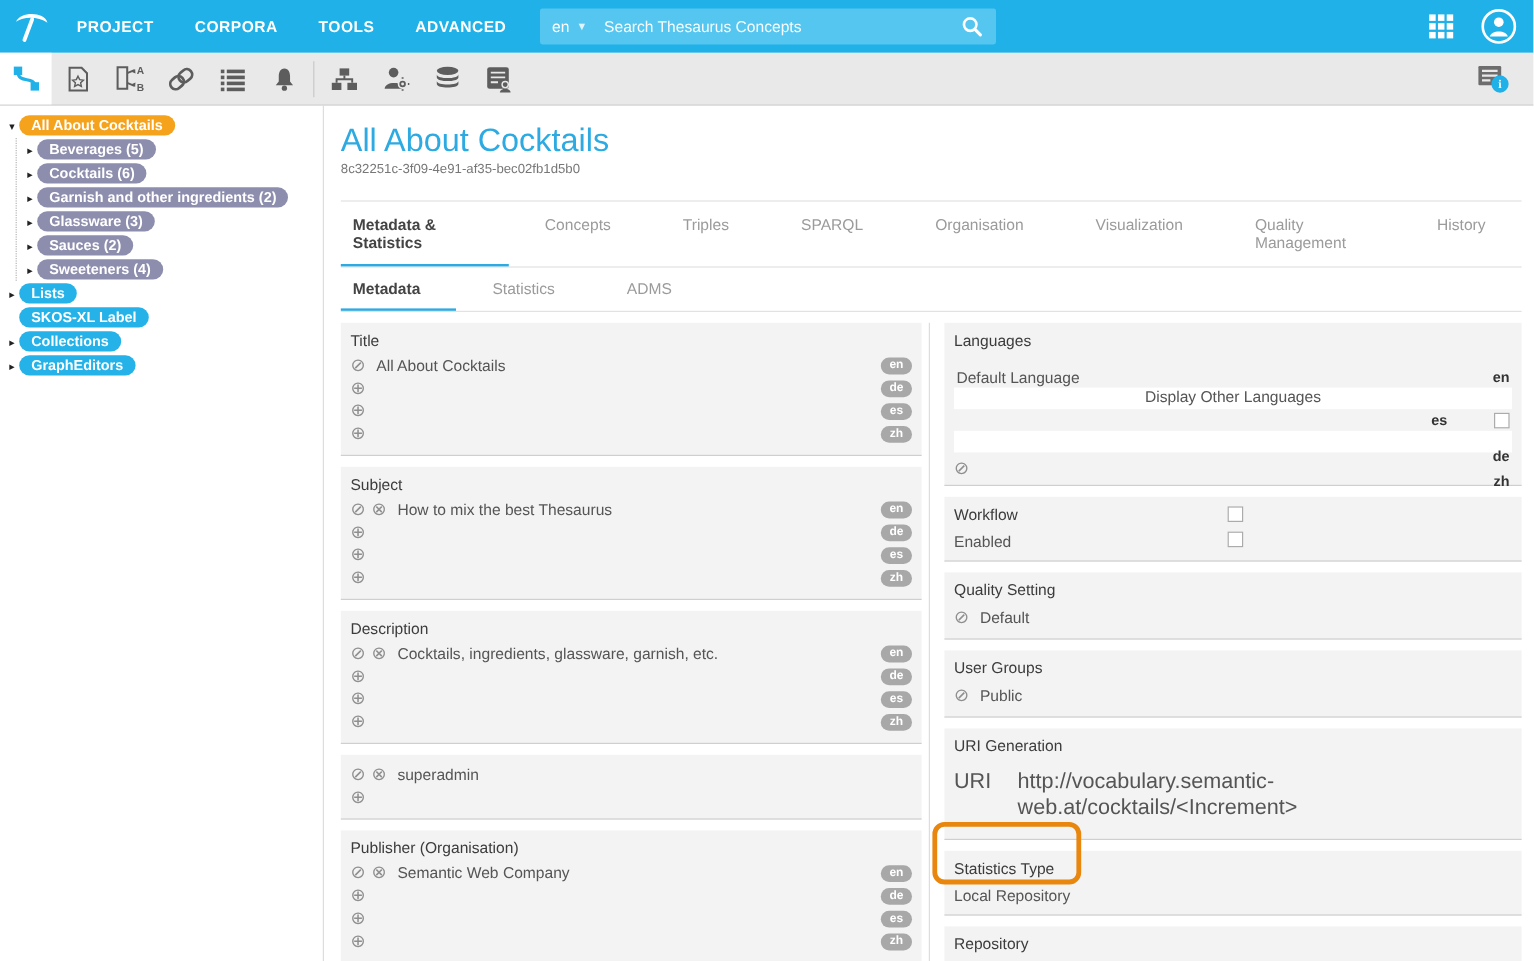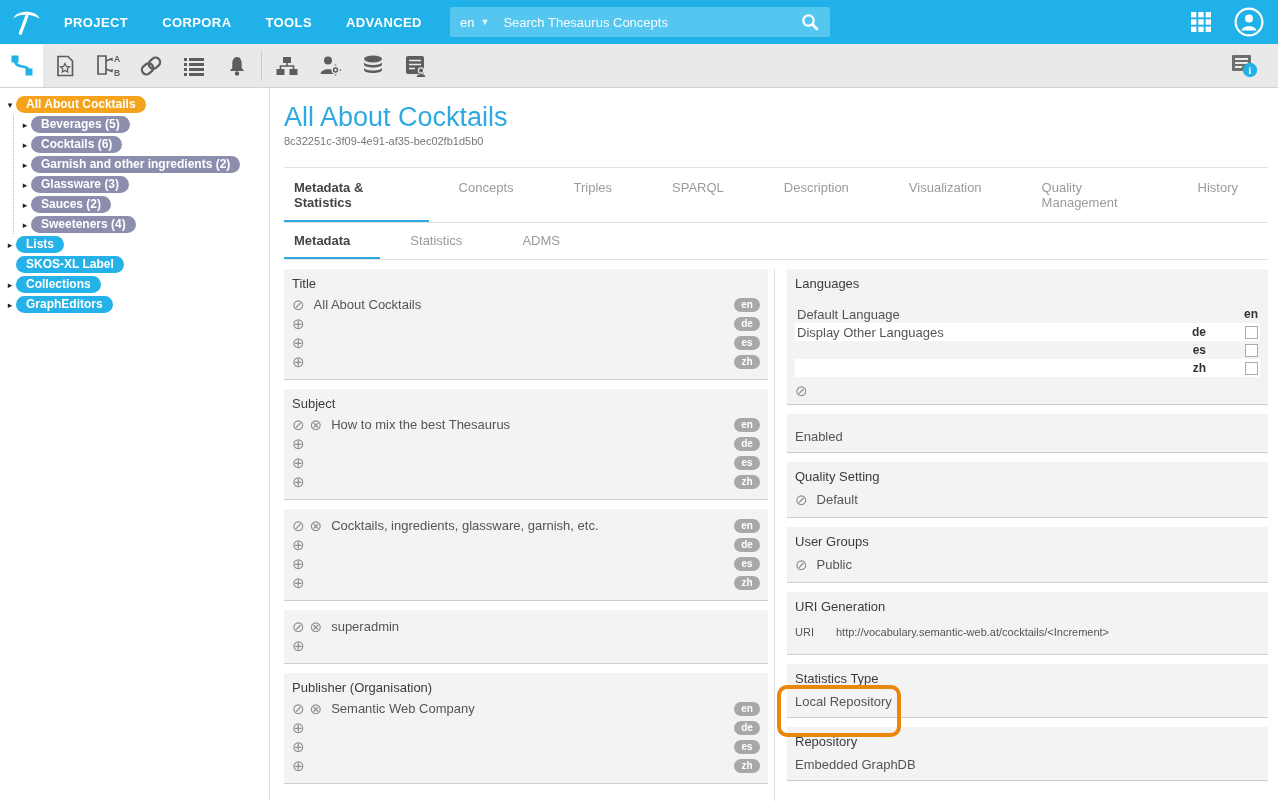--- a/index.html
+++ b/index.html
@@ -69,25 +69,25 @@
   .sec-label { font-size:13px; font-weight:normal; color:#3c3c3c; margin-bottom:4px; }
   .frow { display:flex; align-items:center; height:19px; font-size:13px; color:#555; }
   .gi { font-size:15px; color:#8f8f8f; margin-right:5px; line-height:1; cursor:pointer; }
   .frow .txt { margin-left:4px; }
   .lang-badge { margin-left:auto; background:#a8a8a8; color:#fff; font-size:10px; font-weight:bold;
     border-radius:8px; padding:1px 0 2px; width:26px; text-align:center; flex:none; }
 
   
   .lh-gap { height:10px; }
   .lrow { display:flex; align-items:center; height:18px; font-size:13px; color:#555; padding:0 2px;gap:35px; }
-  .lrow.white { background:#fff; }
+  .lrow.white { background:#fff;flex-direction:column; }
   .lrow .code { margin-left:auto; font-weight:bold; color:#333; font-size:12px; }
   .cb { width:13px; height:13px; background:#fff; border:1px solid #ababab; margin-left:4px; flex:none; cursor:pointer; }
   .sec-val { font-size:13px; color:#555; margin-top:8px; }
-  .uri-row { display:flex; font-size:11px; color:#555; margin:12px 0 8px; }
+  .uri-row { display:flex; font-size:18px; color:#555; margin:12px 0 8px; }
   .uri-row .k { margin-right:22px; }
 
   
   .annotation { position:absolute; left:777px; top:685px; width:124px; height:52px;
     border:4px solid #e8860d; border-radius:10px; pointer-events:none; }
 
   svg { display:block; }
 </style>
 </head>
 <body>
@@ -303,21 +303,21 @@
   <div class="main">
     <div class="proj-title">All About Cocktails</div>
     <div class="proj-uuid">8c32251c-3f09-4e91-af35-bec02fb1d5b0</div>
 
     <div class="tabs-wrap">
       <div class="tabrow" id="tabs">
           <div class="tab active">Metadata &amp; Statistics</div>
           <div class="tab">Concepts</div>
           <div class="tab">Triples</div>
           <div class="tab">SPARQL</div>
-          <div class="tab">Description</div>
+          <div class="tab">Organisation</div>
           <div class="tab">Visualization</div>
           <div class="tab">Quality Management</div>
           <div class="tab">History</div>
         </div>
       <div class="subtabrow" id="subtabs">
           <div class="subtab active">Metadata</div>
           <div class="subtab">Statistics</div>
           <div class="subtab">ADMS</div>
         </div>
     </div>
@@ -359,20 +359,21 @@
             <div class="frow">
               <span class="gi">⊕</span>
               <span class="lang-badge">es</span>
             </div>
             <div class="frow">
               <span class="gi">⊕</span>
               <span class="lang-badge">zh</span>
             </div>
           </div>
           <div class="section">
+            <div class="sec-label">Description</div>
             <div class="frow">
               <span class="gi">⊘</span>
               <span class="gi">⊗</span>
               <span class="txt">Cocktails, ingredients, glassware, garnish, etc.</span>
               <span class="lang-badge">en</span>
             </div>
             <div class="frow">
               <span class="gi">⊕</span>
               <span class="lang-badge">de</span>
             </div>
@@ -439,20 +440,21 @@
             <div class="lrow white">
               <span></span>
               <span class="code">zh</span>
               <span class="cb"></span>
             </div>
             <div class="frow">
               <span class="gi" style="margin-top: 8px;">⊘</span>
             </div>
           </div>
           <div class="section">
+            <div class="sec-label">Workflow</div>
             <div class="sec-val">Enabled</div>
           </div>
           <div class="section">
             <div class="sec-label">Quality Setting</div>
             <div class="frow" style="margin-top: 6px;">
               <span class="gi">⊘</span>
               <span class="txt">Default</span>
             </div>
           </div>
           <div class="section">

